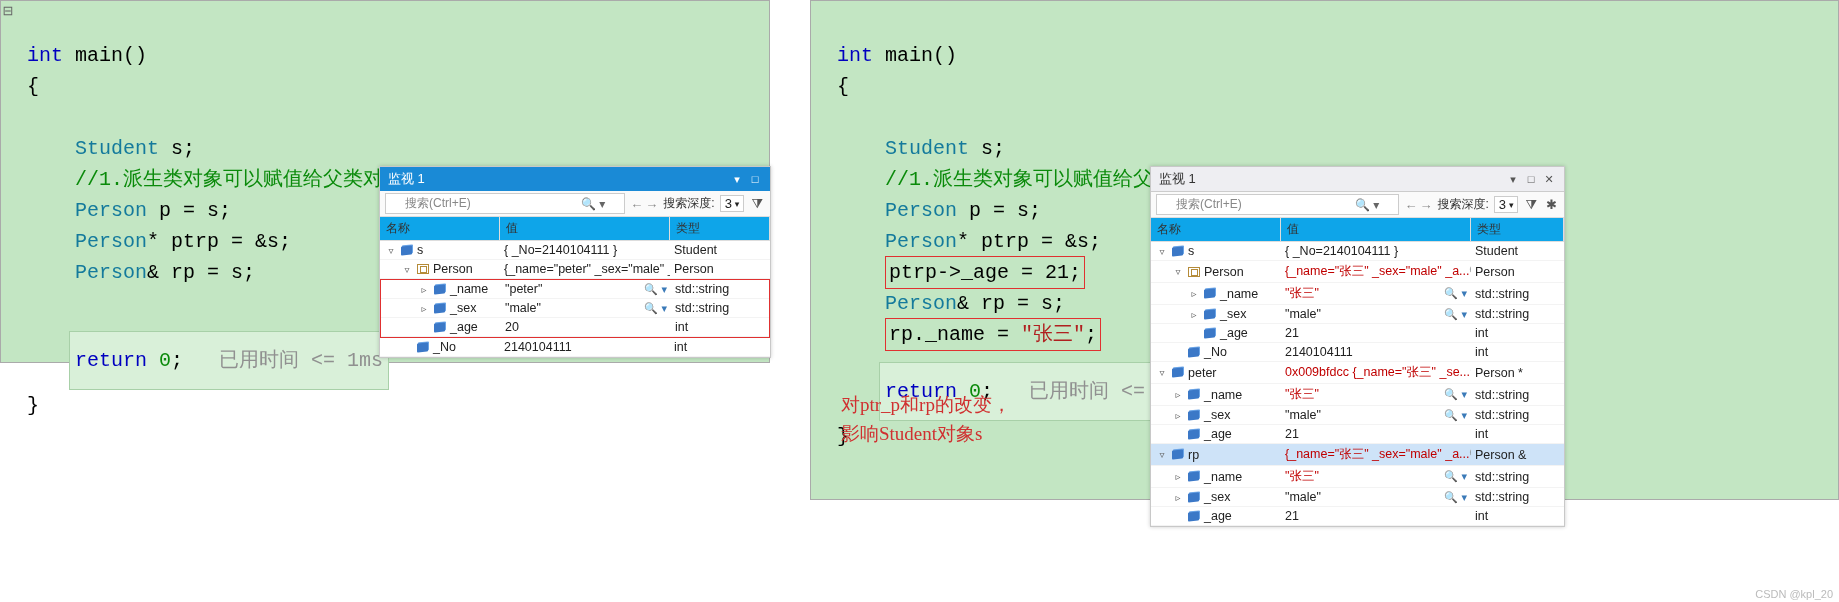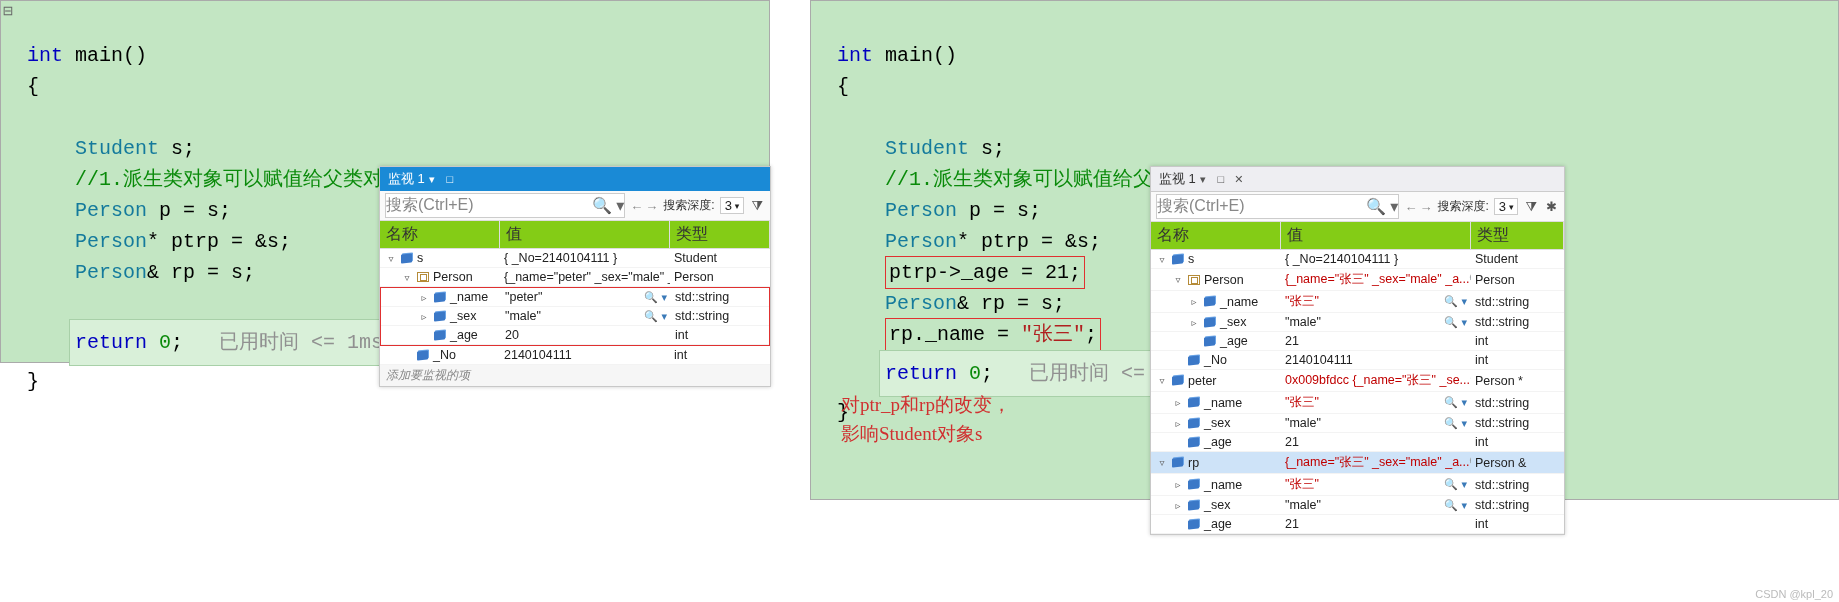--- a/index.html
+++ b/index.html
@@ -39,22 +39,23 @@
     width: 14px;
     text-align: center;
     color: #666;
     font-size: 13px;
     font-family: sans-serif;
   }
   .ret-line {
     background: #d9f0d9;
     box-shadow: inset 0 0 0 1px #a8d0a8;
     display: inline-block;
-    padding: 8px 6px;
+    padding: 14px 6px;
     margin-left: -6px;
+    margin-top: 12px;
   }
   .redbox { border: 1px solid #e03030; display: inline-block; padding: 0 3px; margin: -1px 0; }
   .annotation {
     position: absolute;
     color: #d03030;
     font-family: "SimSun", serif;
     font-size: 19px;
     line-height: 1.5;
   }
 
@@ -67,20 +68,21 @@
     font-size: 13px;
     color: #222;
     box-shadow: 0 0 4px rgba(0,0,0,0.2);
   }
   .watch-title {
     background: #1a8ad6;
     color: #fff;
     padding: 3px 8px;
     display: flex;
     align-items: center;
+    justify-content: space-between;
   }
   .watch-title.light {
     background: #eeeef2;
     color: #333;
     border-bottom: 1px solid #ccc;
   }
   .win-btns { display: flex; gap: 4px; font-size: 11px; }
   .win-btns span { display: inline-flex; align-items: center; justify-content: center; width: 14px; height: 14px; }
   .watch-toolbar {
     background: #fafafa;
@@ -89,35 +91,35 @@
     align-items: center;
     padding: 2px 5px;
     gap: 5px;
   }
   .search-box {
     flex: 1;
     display: flex;
     align-items: center;
     border: 1px solid #ccc;
     background: #fff;
-    padding: 1px 0;
+    padding: 1px 19px;
     color: #888;
-    font-size: 16px;
+    font-size: 12px;
   }
   .search-box .mag { margin-left: auto; color: #666; }
   .nav-btns { display: flex; gap: 2px; color: #888; }
   .depth-label { font-size: 12px; color: #333; }
   .depth-val { border: 1px solid #ccc; background: #fff; padding: 0 4px; display: inline-flex; align-items: center; gap: 3px; }
   .tool-ic { color: #555; padding: 0 2px; }
 
   .watch-cols {
     display: grid;
-    background: #84cc16;
+    background: #0ea5e9;
     border-bottom: 1px solid #ddd;
-    font-size: 16px;
+    font-size: 12px;
     color: #333;
   }
   .watch-cols > div { padding: 3px 6px; border-right: 1px solid #ddd; }
   .watch-body { background: #fff; }
   .wrow {
     display: grid;
     font-size: 12.5px;
     border-bottom: 1px solid #f3f3f3;
     align-items: center;
   }
@@ -269,21 +271,20 @@
               <span class="ico-cube"></span>
             </span>
             <span>_No</span>
           </div>
           <div style="display:flex;justify-content:space-between;align-items:center;">
             <span>2140104111</span>
           </div>
           <div>int</div>
         </div>
       </div>
-    <div class="placeholder-row">添加要监视的项</div>
   </div>
 </div>
 
 <div class="panel panel-right">
   <div class="code">
  <span class="kw">int</span> <span>main</span><span>()</span>
  <span>{</span>
 
      <span class="typ">Student</span><span> s;</span>
      <span class="cmt">//1.派生类对象可以赋值给父类对象/指针/引用</span>

